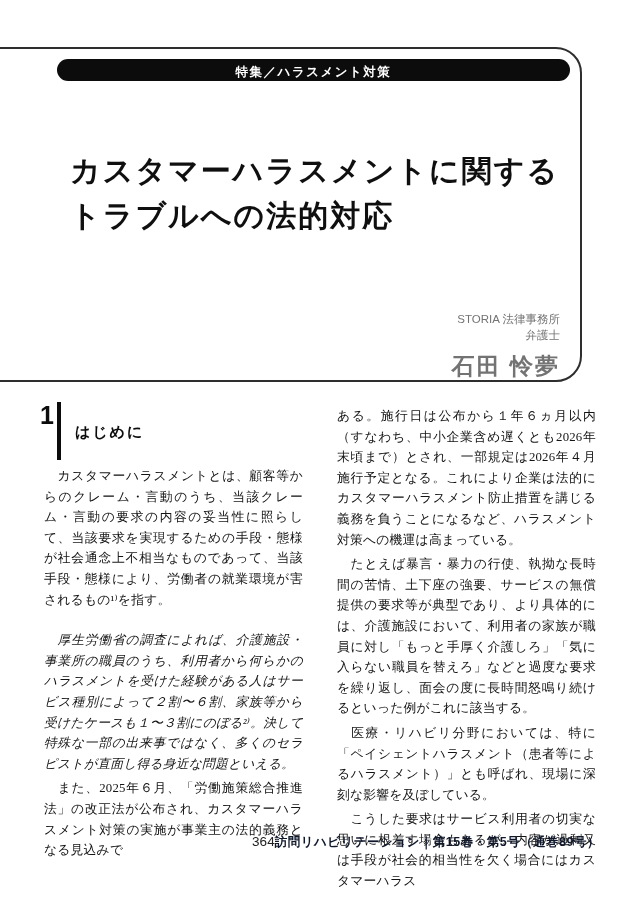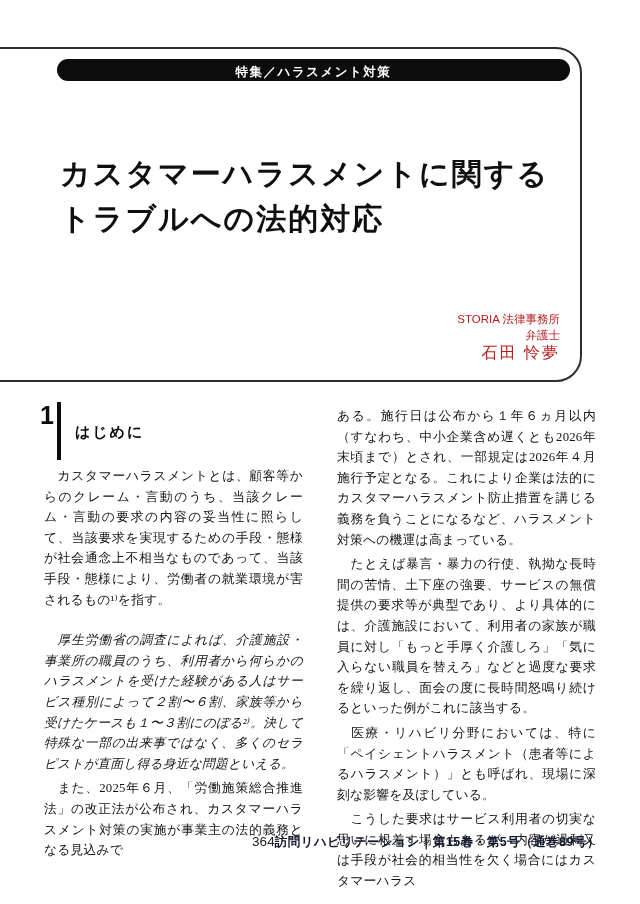--- a/index.html
+++ b/index.html
@@ -20,31 +20,31 @@
     position:absolute; left:57px; top:59px;
     width:513px; height:22px;
     background:#0c0c0c; border-radius:11px;
     display:flex; align-items:flex-end; justify-content:center;
   }
   .band-label {
     color:#ffffff; font-family:"Liberation Sans", sans-serif;
     font-weight:bold; font-size:12.5px; letter-spacing:1.5px;
   }
   .title {
-    position:absolute; left:60px; top:151px; margin:0;
-    font-family:Liberation Sans, sans-serif; font-weight:bold;
+    position:absolute; left:70px; top:151px; margin:0;
+    font-family:Liberation Mono, monospace; font-weight:bold;
     color:#0f0f0f; font-size:30px; line-height:45px; letter-spacing:2px;
   }
   .title .tline { display:block; white-space:nowrap; }
   .author {
     position:absolute; right:80px; top:311px; text-align:right;
-    font-family:"Liberation Sans", sans-serif; color:#b91c1c;
+    font-family:"Liberation Sans", sans-serif; color:#737373;
   }
   .author .aff, .author .role { font-size:11.5px; line-height:16px; }
-  .author .name { font-size:16px; font-weight:normal; margin-top:0; letter-spacing:2px; }
+  .author .name { font-size:23px; font-weight:bold; margin-top:8px; letter-spacing:2px; }
 
   .columns {
     position:absolute; left:40px; top:402px; width:560px;
     display:flex; gap:26px;
   }
   .col { width:267px; overflow:hidden; }
 
   .sec {
     display:flex; align-items:stretch; height:58px; margin-bottom:6px;
     font-family:"Liberation Sans", sans-serif; color:#0c0c0c;

